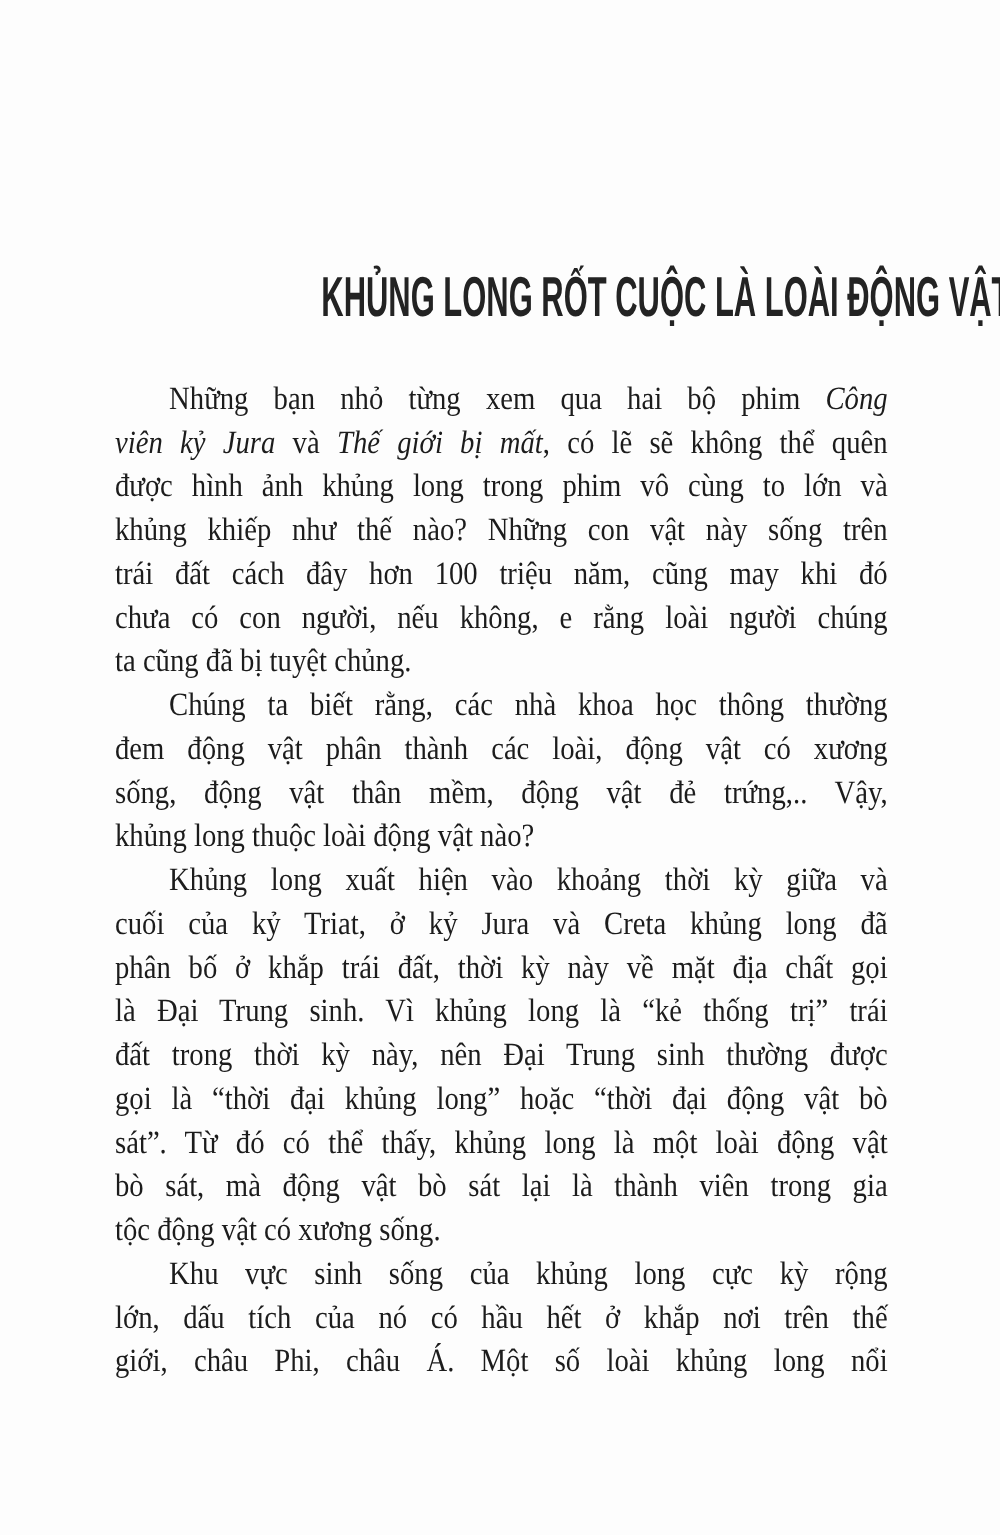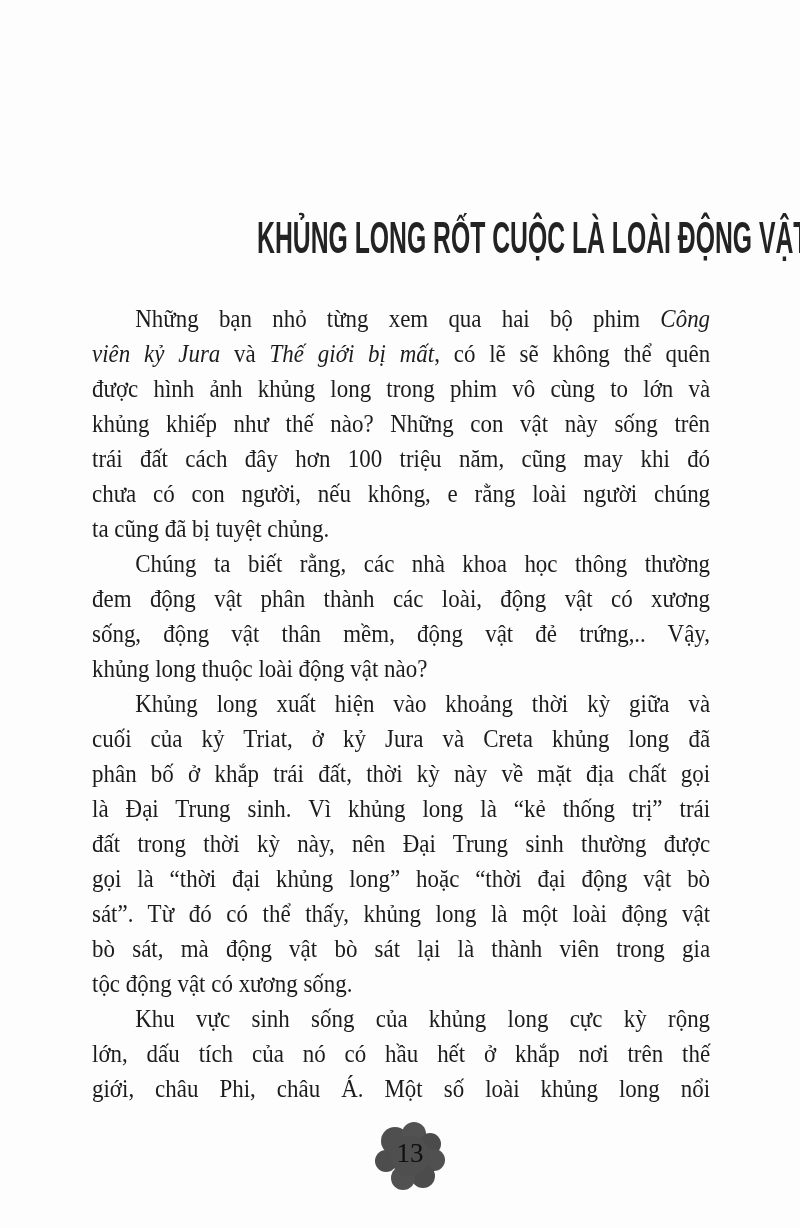--- a/index.html
+++ b/index.html
@@ -110,31 +110,14 @@
         <div class="line"><span>bò sát, mà động vật bò sát lại là thành viên trong gia</span></div>
         <div class="line last"><span>tộc động vật có xương sống.</span></div>
       </div>
       <div class="paragraph">
         <div class="line indent"><span>Khu vực sinh sống của khủng long cực kỳ rộng</span></div>
         <div class="line"><span>lớn, dấu tích của nó có hầu hết ở khắp nơi trên thế</span></div>
         <div class="line"><span>giới, châu Phi, châu Á. Một số loài khủng long nổi</span></div>
       </div>
     </div>
 
-  <div class="badge">
-    <span>
-      <svg width="74" height="70" viewBox="0 0 74 70" xmlns="http://www.w3.org/2000/svg">
-        <g>
-          <circle cx="22" cy="20" r="14" fill="#4f4f4f"></circle>
-          <circle cx="41" cy="13" r="12" fill="#525252"></circle>
-          <circle cx="57" cy="23" r="11" fill="#4b4b4b"></circle>
-          <circle cx="61" cy="39" r="11" fill="#505050"></circle>
-          <circle cx="50" cy="55" r="12" fill="#4c4c4c"></circle>
-          <circle cx="30" cy="57" r="12" fill="#515151"></circle>
-          <circle cx="13" cy="40" r="11" fill="#4d4d4d"></circle>
-          <circle cx="37" cy="35" r="20" fill="#4f4f4f"></circle>
-        </g>
-      </svg>
-    </span>
-    <div class="badge-number">13</div>
-  </div>
 
 </div>
 
 </body></html>

